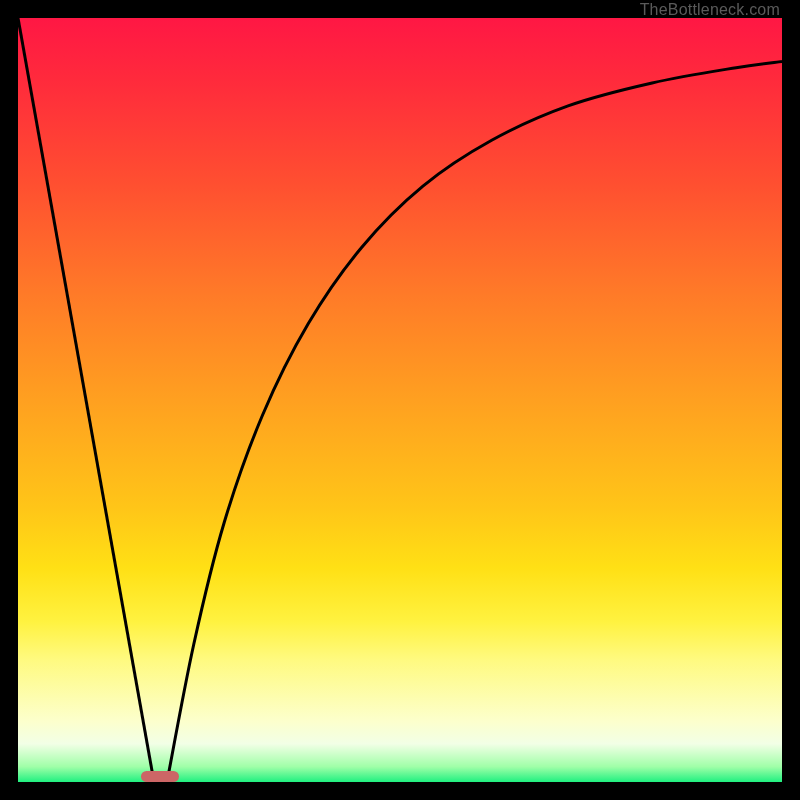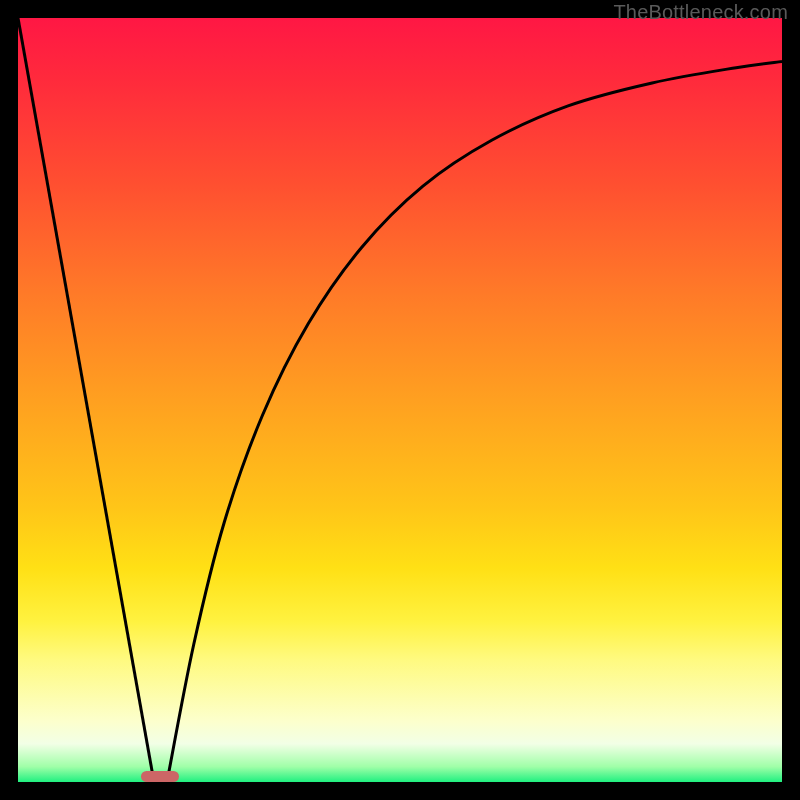--- a/index.html
+++ b/index.html
@@ -46,23 +46,23 @@
     height: 100%;
   }
   .marker {
     position: absolute;
     background: #cc6666;
     border-radius: 999px;
   }
   .attrib {
     position: absolute;
     top: 1px;
-    right: 12px;
+    right: 20px;
     color: #5a5a5a;
-    font-size: 20px;
+    font-size: 16px;
     letter-spacing: 0.2px;
   }
 </style>
 </head>
 <body>
 
 <div class="plot-area">
   <div class="grad red-yellow"></div>
   <svg class="curves" viewBox="0 0 764 764" preserveAspectRatio="none">
     <path d="M0.00 0.00 L135.99 764.00" id="path-left" fill="none" stroke="#000" stroke-width="3.0"></path>

